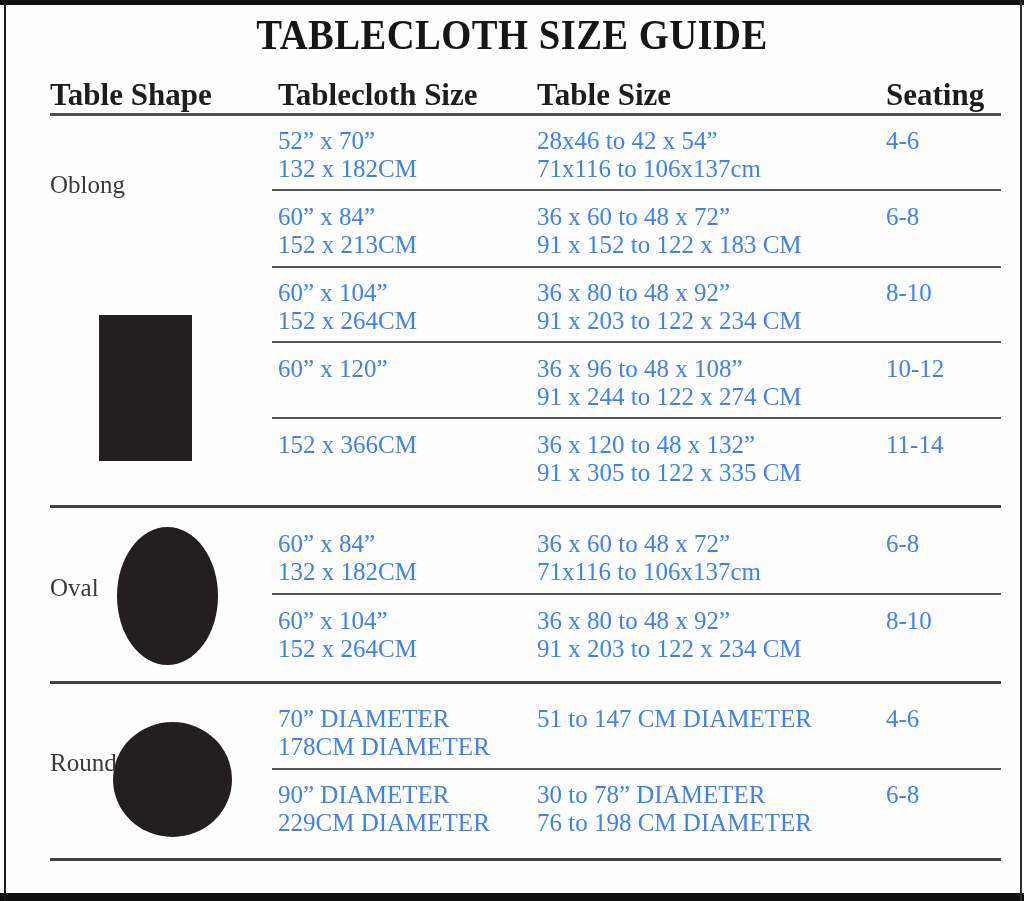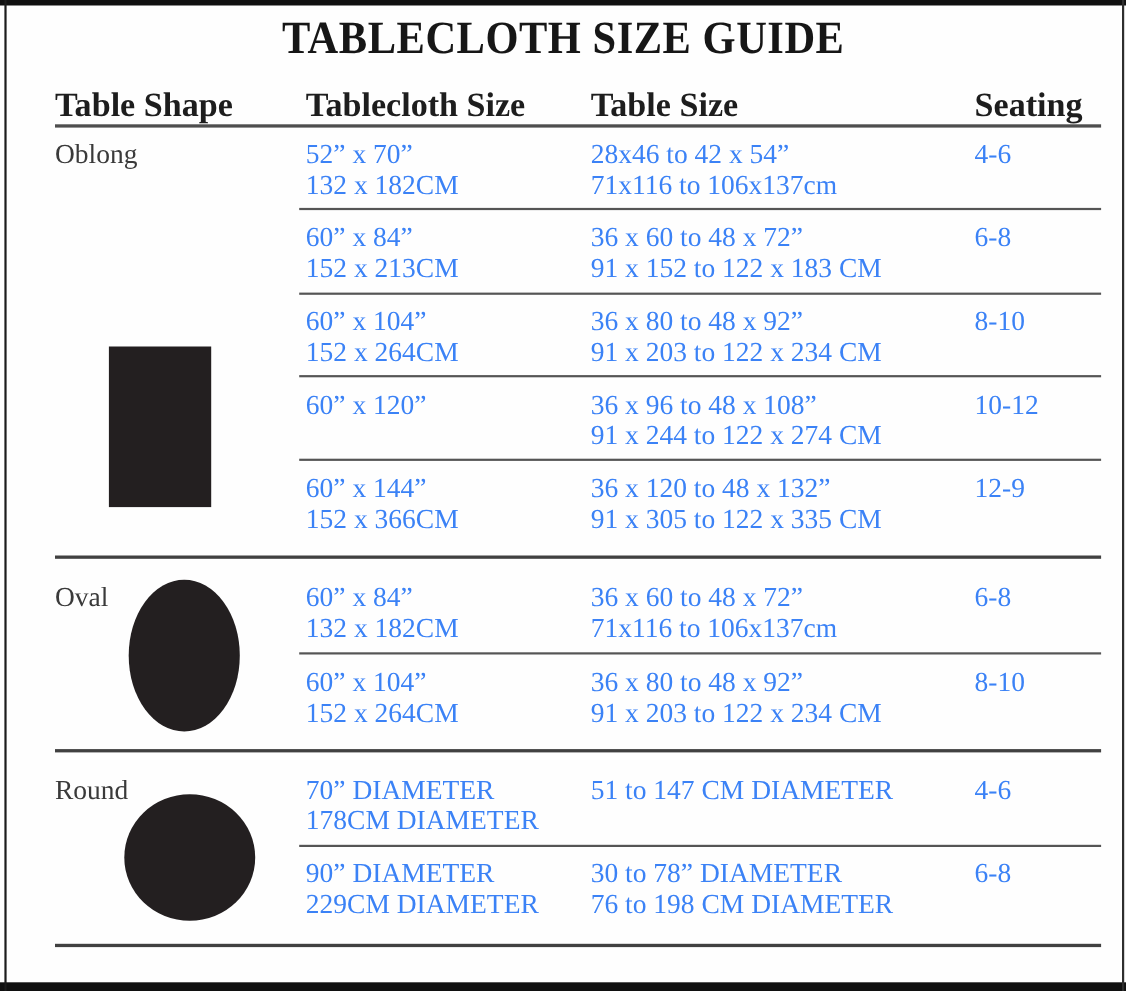--- a/index.html
+++ b/index.html
@@ -30,21 +30,21 @@
   .cx1{left:50px}.cx2{left:278px}.cx3{left:537px}.cx4{left:886px}
 
   .hline{position:absolute;background:#4e4e4e;height:3px;}
   .line-full{left:50px;width:951px;}
   .line-sub{left:272px;width:729px;height:2px;background:#555;}
   .line-section{left:50px;width:951px;background:#414141;}
 
   .row{position:absolute;left:0;width:1024px;}
   .cell{position:absolute;top:0;}
   .txt{font-size:25px;line-height:28px;color:#3b82f6;white-space:nowrap;}
-  .shape-word{font-size:25px;line-height:28px;color:#3a3a3a;white-space:nowrap;}
+  .shape-word{font-size:25px;line-height:28px;color:#3a3a3a;white-space:nowrap;margin-top:44px;}
 
   .shape{position:absolute;background:#231f20;}
   .shape-oblong{left:99px;top:315px;width:93px;height:146px;}
   .shape-oval{left:117px;top:527px;width:101px;height:138px;border-radius:50%;}
   .shape-round{left:113px;top:722px;width:119px;height:115px;border-radius:50%;}
 </style>
 </head>
 <body>
 
 <div class="frame">
@@ -115,28 +115,27 @@
         <div class="txt">60” x 120”</div>
       </div>
     <div class="cell cx3">
         <div class="txt">36 x 96 to 48 x 108”</div>
         <div class="txt">91 x 244 to 122 x 274 CM</div>
       </div>
     <div class="cell cx4 txt">10-12</div>
   </div>
   <div class="row" style="top:431px">
     <div class="cell cx2">
-        <div class="txt">60” x 144”</div>
         <div class="txt">152 x 366CM</div>
       </div>
     <div class="cell cx3">
         <div class="txt">36 x 120 to 48 x 132”</div>
         <div class="txt">91 x 305 to 122 x 335 CM</div>
       </div>
-    <div class="cell cx4 txt">12-9</div>
+    <div class="cell cx4 txt">11-14</div>
   </div>
 
   <div class="row" style="top:530px">
     <div class="cell cx1 shape-word">Oval</div>
     <div class="cell cx2">
         <div class="txt">60” x 84”</div>
         <div class="txt">132 x 182CM</div>
       </div>
     <div class="cell cx3">
         <div class="txt">36 x 60 to 48 x 72”</div>

